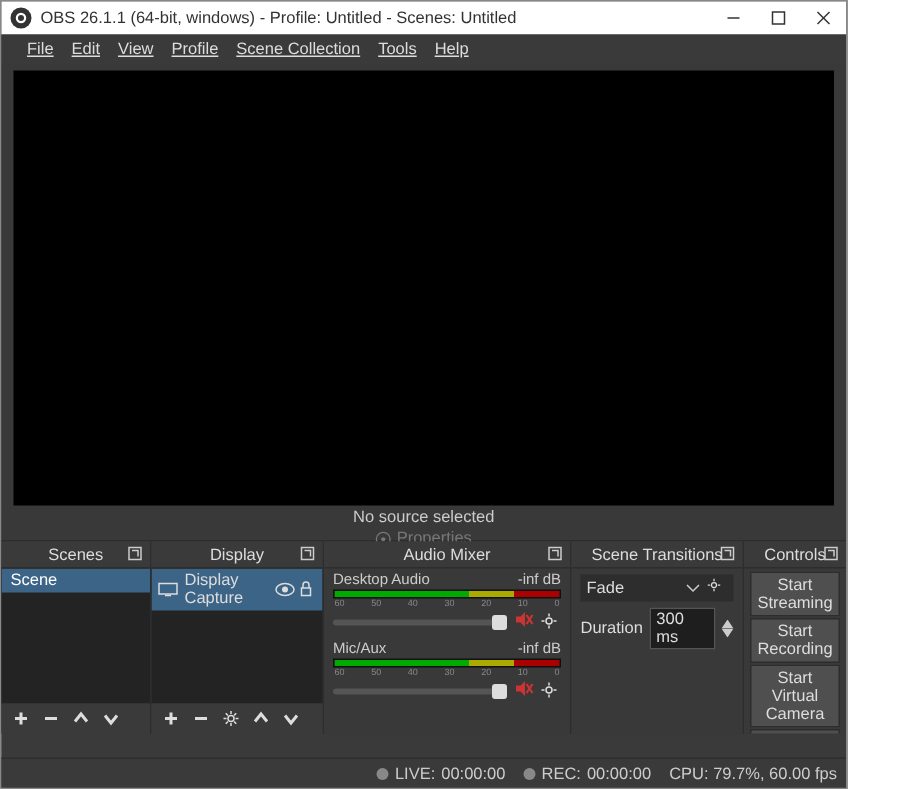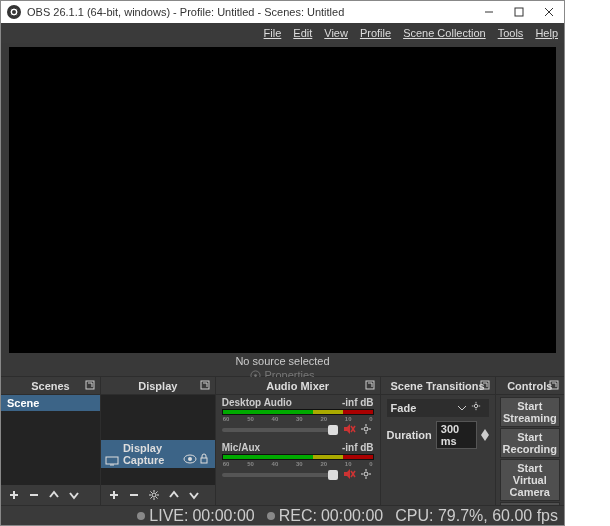--- a/index.html
+++ b/index.html
@@ -5,42 +5,42 @@
   * { box-sizing: border-box; margin: 0; padding: 0; }
   body { width: 610px; height: 526px; background: #fff; font-family: "Segoe UI", Arial, sans-serif; font-size: 11px; color: #ddd; overflow: hidden; }
   .window { width: 565px; height: 526px; display: flex; flex-direction: column; background: #3a3a3a; border: 1px solid #888; }
   .titlebar { height: 22px; background: #fff; color: #333; display: flex; align-items: center; padding: 0 0 0 6px; font-size: 11px; }
   .titlebar .appicon { width: 14px; height: 14px; border-radius: 50%; background: #333; margin-right: 6px; display:flex;align-items:center;justify-content:center; }
   .titlebar .appicon svg { width:10px;height:10px; }
   .titlebar .title { flex: 1; }
   .winbtns { display: flex; height: 22px; }
   .winbtn { width: 30px; display: flex; align-items: center; justify-content: center; color: #333; }
   .winbtn svg { width: 10px; height: 10px; stroke: #333; stroke-width: 1; fill: none; }
-  .menubar { height: 20px; background: #3a3a3a; display: flex; align-items: center; padding: 0 0; font-size: 11px; justify-content: flex-end; }
+  .menubar { height: 20px; background: #3a3a3a; display: flex; align-items: center; padding: 0 11px; font-size: 11px; }
   .menubar .menuitem { padding: 2px 6px; color: #ddd; }
   .menubar .menuitem .ul { text-decoration: underline; }
   .preview { flex: 1; background: #393939; display:flex; align-items:center; justify-content:center; padding:4px 8px 2px 8px;}
   .preview-inner { width:100%; height:100%; background:#000; }
   .sourcebar { height: 22px; background: #393939; display: flex; align-items: center; padding: 0 6px; font-size: 11px; color: #ccc; border-bottom:1px solid #2d2d2d;flex-direction:column;}
   .sourcebar .spacer { flex: 1; }
   .sbtn { display: inline-flex; align-items: center; padding: 2px 6px; color: #777; }
   .sbtn.disabled { color: #777; }
   .sbtn svg { width: 11px; height: 11px; margin-right: 3px; }
-  .docks { height: 128px; display: flex; background: #393939; font-weight: bold; }
+  .docks { height: 128px; display: flex; background: #393939; }
   .dock { display: flex; flex-direction: column; border-right: 1px solid #2d2d2d; }
   .dock:last-child { border-right:none; }
   .dock-header { height: 18px; background: #3a3a3a; display: flex; align-items: center; justify-content: center; font-size: 11px; color: #ddd; position: relative; border-bottom:1px solid #2d2d2d;}
   .dock-header .popout { position: absolute; right: 4px; top: 2px; width: 12px; height: 12px; }
   .dock-header .popout svg, .gear svg { width:12px;height:12px; fill:#ddd; }
   .dock-body { flex: 1; background: #232323; overflow: hidden; font-size:11px; }
   .dock-footer { height: 20px; background: #3a3a3a; display: flex; align-items: center; padding: 0 4px; gap:2px;}
   .dock-footer .fbtn { width: 18px; height: 16px; display:flex;align-items:center;justify-content:center; color:#ddd;}
   .dock-footer .fbtn svg { width:12px;height:12px; fill:#ddd; stroke:#ddd; }
   .scenesel { background: #3c6487; color:#fff; padding: 2px 6px; }
-  .srcrow { display:flex; align-items:flex-end; padding:2px 4px; color:#ddd; background:#3c6487;margin-top:45px; }
+  .srcrow { display:flex; align-items:center; padding:2px 4px; color:#ddd; background:#3c6487; }
   .srcrow .moni { width:14px;height:10px; margin-right:4px; }
   .srcrow .eye, .srcrow .lock { width:14px; height:14px; }
   .srcrow .sname { flex:1; }
   .mixer-item { padding:2px 6px 2px 6px; }
   .mixer-label { display:flex; font-size:10px; color:#ccc; }
   .mixer-label .db { margin-left:auto; }
   .meter { height:6px; background: linear-gradient(to right,#0a0 0%,#0a0 60%,#aa0 60%,#aa0 80%,#a00 80%,#a00 100%); border:1px solid #111; margin:1px 0; position:relative;}
   .ticks { height:6px; display:flex; justify-content:space-between; font-size:6px; color:#888; padding:0 1px; }
   .sliderrow { display:flex; align-items:center; gap:4px; }
   .slider { flex:1; height:4px; background:#555; border-radius:2px; position:relative; }
@@ -50,21 +50,21 @@
   .trans-body { padding:4px 6px; font-size:11px; }
   .trans-sel { display:flex; align-items:center; background:#2d2d2d; padding:2px 4px; margin-bottom:4px;}
   .trans-sel .sel { flex:1; }
   .trans-sel svg { width:10px;height:10px; }
   .dur-row { display:flex; align-items:center; gap:4px; }
   .dur-input { background:#1e1e1e; color:#ddd; padding:1px 4px; width:50px; display:inline-block; border:1px solid #555;}
   .spin { display:flex; flex-direction:column; }
   .spin svg { width:8px;height:6px; fill:#ccc; }
   .controls-body { padding:2px 4px; display:flex; flex-direction:column; gap:1px; }
   .ctrlbtn { background:#4f4f4f; color:#ddd; font-size:11px; text-align:center; padding:2px 2px; border:1px solid #2d2d2d; }
-  .statusbar { height: 20px; background: #3a3a3a; display:flex; align-items:center; font-size:16px; color:#ccc; padding:0 6px; gap:12px; justify-content:flex-end; border-top:1px solid #2d2d2d;}
+  .statusbar { height: 20px; background: #3a3a3a; display:flex; align-items:center; font-size:11px; color:#ccc; padding:0 6px; gap:12px; justify-content:flex-end; border-top:1px solid #2d2d2d;margin-top:16px;}
   .statusbar .live { display:flex; align-items:center; gap:4px;}
   .dot-live { width:8px;height:8px;border-radius:50%; background:#888; }
   .dot-rec { width:8px;height:8px;border-radius:50%; background:#888; }
   .d-scenes { width:100px; }
   .d-sources { width:115px; }
   .d-mixer { width:165px; }
   .d-trans { width:115px; }
   .d-controls { flex:1; }
 </style>
 </head>

